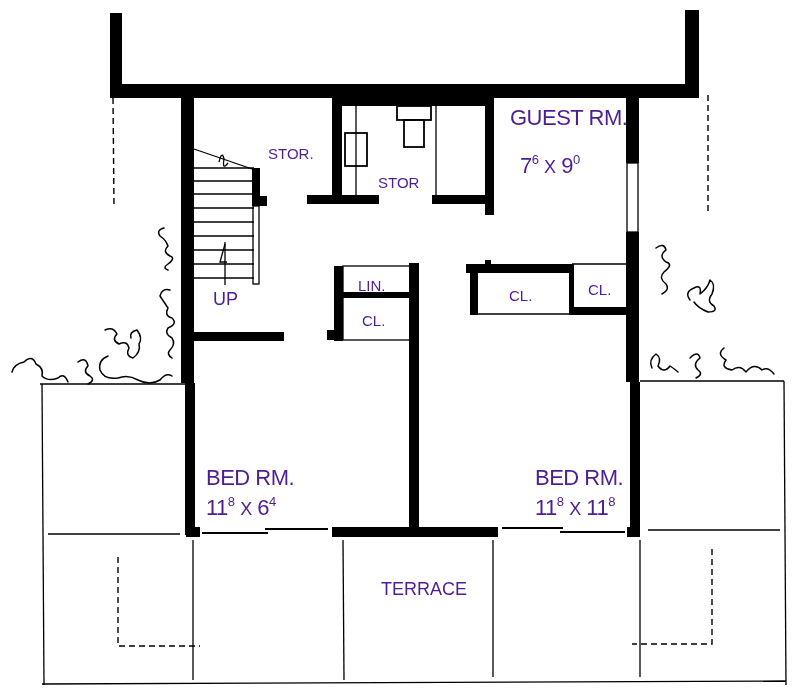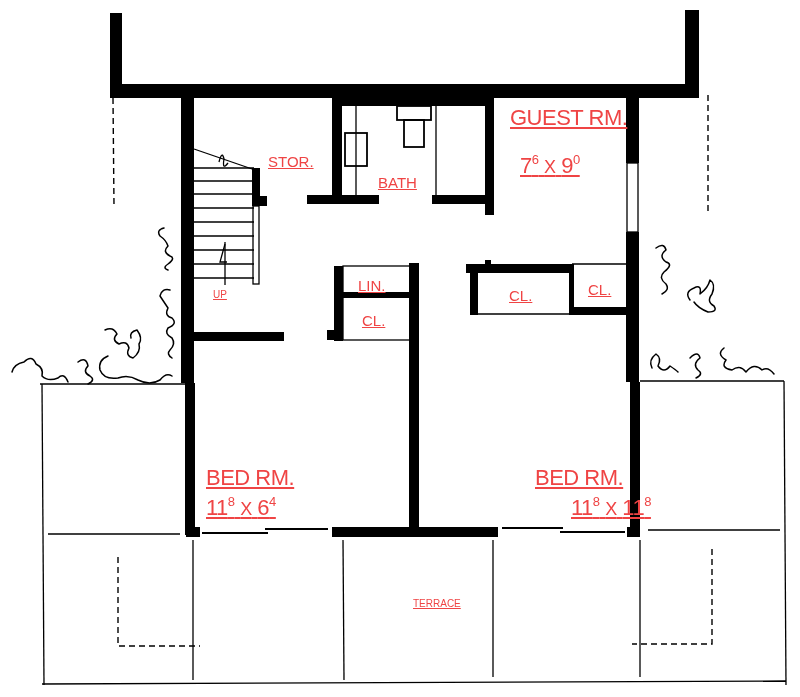--- a/index.html
+++ b/index.html
@@ -3,24 +3,24 @@
   <meta charset="utf-8">
   <style>
     html, body { margin: 0; padding: 0; background: #ffffff; }
     body { width: 800px; height: 697px; overflow: hidden; position: relative; }
     #plan { position: absolute; left: 0; top: 0; width: 800px; height: 697px; }
     .wall { fill: #000; }
     .thin { stroke: #000; stroke-width: 1.3; fill: none; }
     .thin2 { stroke: #000; stroke-width: 1.8; fill: none; }
     .dash { stroke: #000; stroke-width: 1.4; fill: none; stroke-dasharray: 6 4; }
     .shrub { stroke: #000; stroke-width: 1.5; fill: none; stroke-linecap: round; stroke-linejoin: round; }
-    .lbl { position: absolute; font-family: "Liberation Sans", sans-serif; color: #ef4444; white-space: nowrap; line-height: 1; text-decoration: underline; }
+    .lbl { position: absolute; font-family: "Liberation Sans", sans-serif; color: #4c1d95; white-space: nowrap; line-height: 1; }
     .lbl-lg { font-size: 22px; letter-spacing: -0.5px; }
     .lbl-md { font-size: 15px; }
-    .lbl-sm { font-size: 10px; }
+    .lbl-sm { font-size: 18px; }
     sup { font-size: 13px; vertical-align: 9px; }
   </style>
 </head>
 <body>
 
 <svg id="plan" viewBox="0 0 800 697" xmlns="http://www.w3.org/2000/svg">
 
   <g>
     <rect class="wall" x="110" y="13" width="12" height="85"></rect>
     <rect class="wall" x="685" y="10" width="14" height="85"></rect>
@@ -146,39 +146,39 @@
 
 <div class="lbl lbl-lg" style="left:510px; top:107px;">
   <span>GUEST RM.</span>
 </div>
 <div class="lbl lbl-lg" style="left:520px; top:153px;">
   <span>7</span><sup>6</sup>
   <span style="font-size:18px;">X</span>
   <span>9</span><sup>0</sup>
 </div>
 
-<div class="lbl lbl-md" style="left:268px; top:146px;margin-top:8px;">STOR.</div>
-<div class="lbl lbl-md" style="left:378px; top:175px;">BATH</div>
+<div class="lbl lbl-md" style="left:268px; top:146px;">STOR.</div>
+<div class="lbl lbl-md" style="left:378px; top:175px;">STOR</div>
 <div class="lbl lbl-sm" style="left:213px; top:290px;">UP</div>
 <div class="lbl lbl-md" style="left:358px; top:278px;">LIN.</div>
 <div class="lbl lbl-md" style="left:362px; top:313px;">CL.</div>
 <div class="lbl lbl-md" style="left:509px; top:288px;">CL.</div>
 <div class="lbl lbl-md" style="left:588px; top:282px;">CL.</div>
 
 <div class="lbl lbl-lg" style="left:206px; top:467px;">
   <span>BED RM.</span>
 </div>
 <div class="lbl lbl-lg" style="left:206px; top:495px;">
   <span>11</span><sup>8</sup>
   <span style="font-size:18px;">X</span>
   <span>6</span><sup>4</sup>
 </div>
 
 <div class="lbl lbl-lg" style="left:535px; top:467px;">
   <span>BED RM.</span>
 </div>
-<div class="lbl lbl-lg" style="left:535px; top:495px;margin-left:36px;">
+<div class="lbl lbl-lg" style="left:535px; top:495px;">
   <span>11</span><sup>8</sup>
   <span style="font-size:18px;">X</span>
   <span>11</span><sup>8</sup>
 </div>
 
-<div class="lbl lbl-sm" style="left:381px; top:599px;margin-left:32px;">TERRACE</div>
+<div class="lbl lbl-sm" style="left:381px; top:580px;">TERRACE</div>
 
 </body></html>

